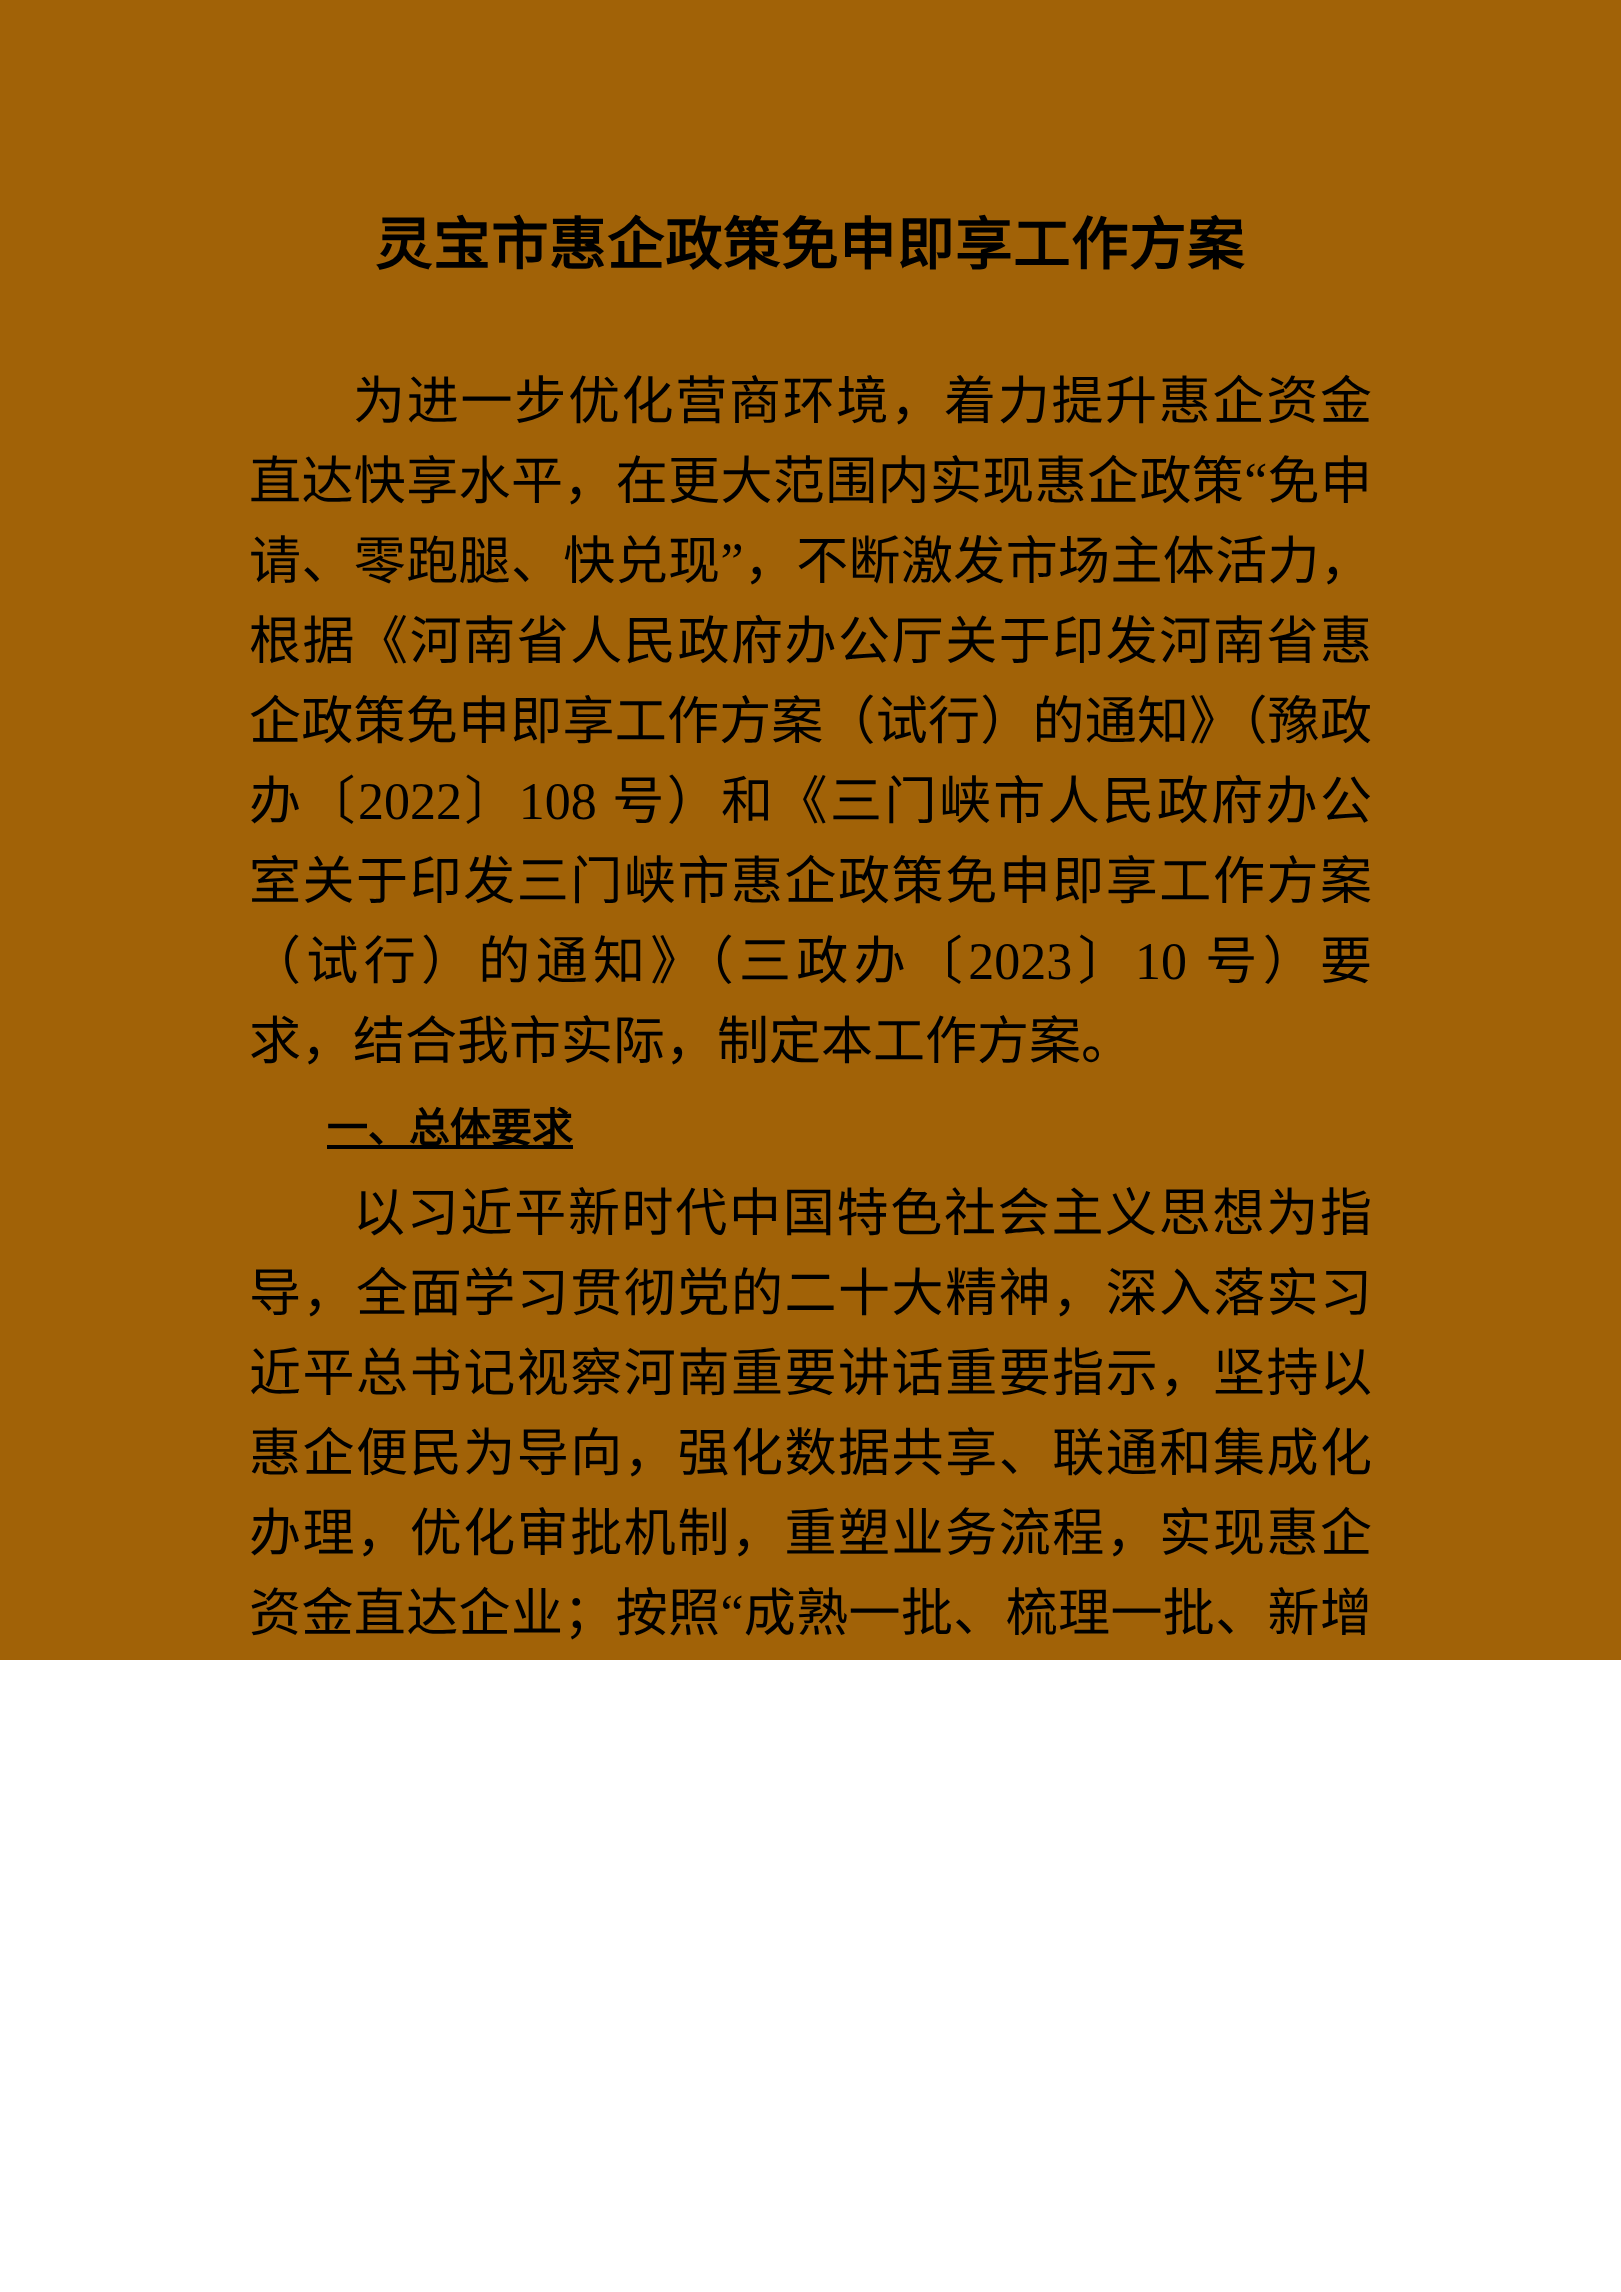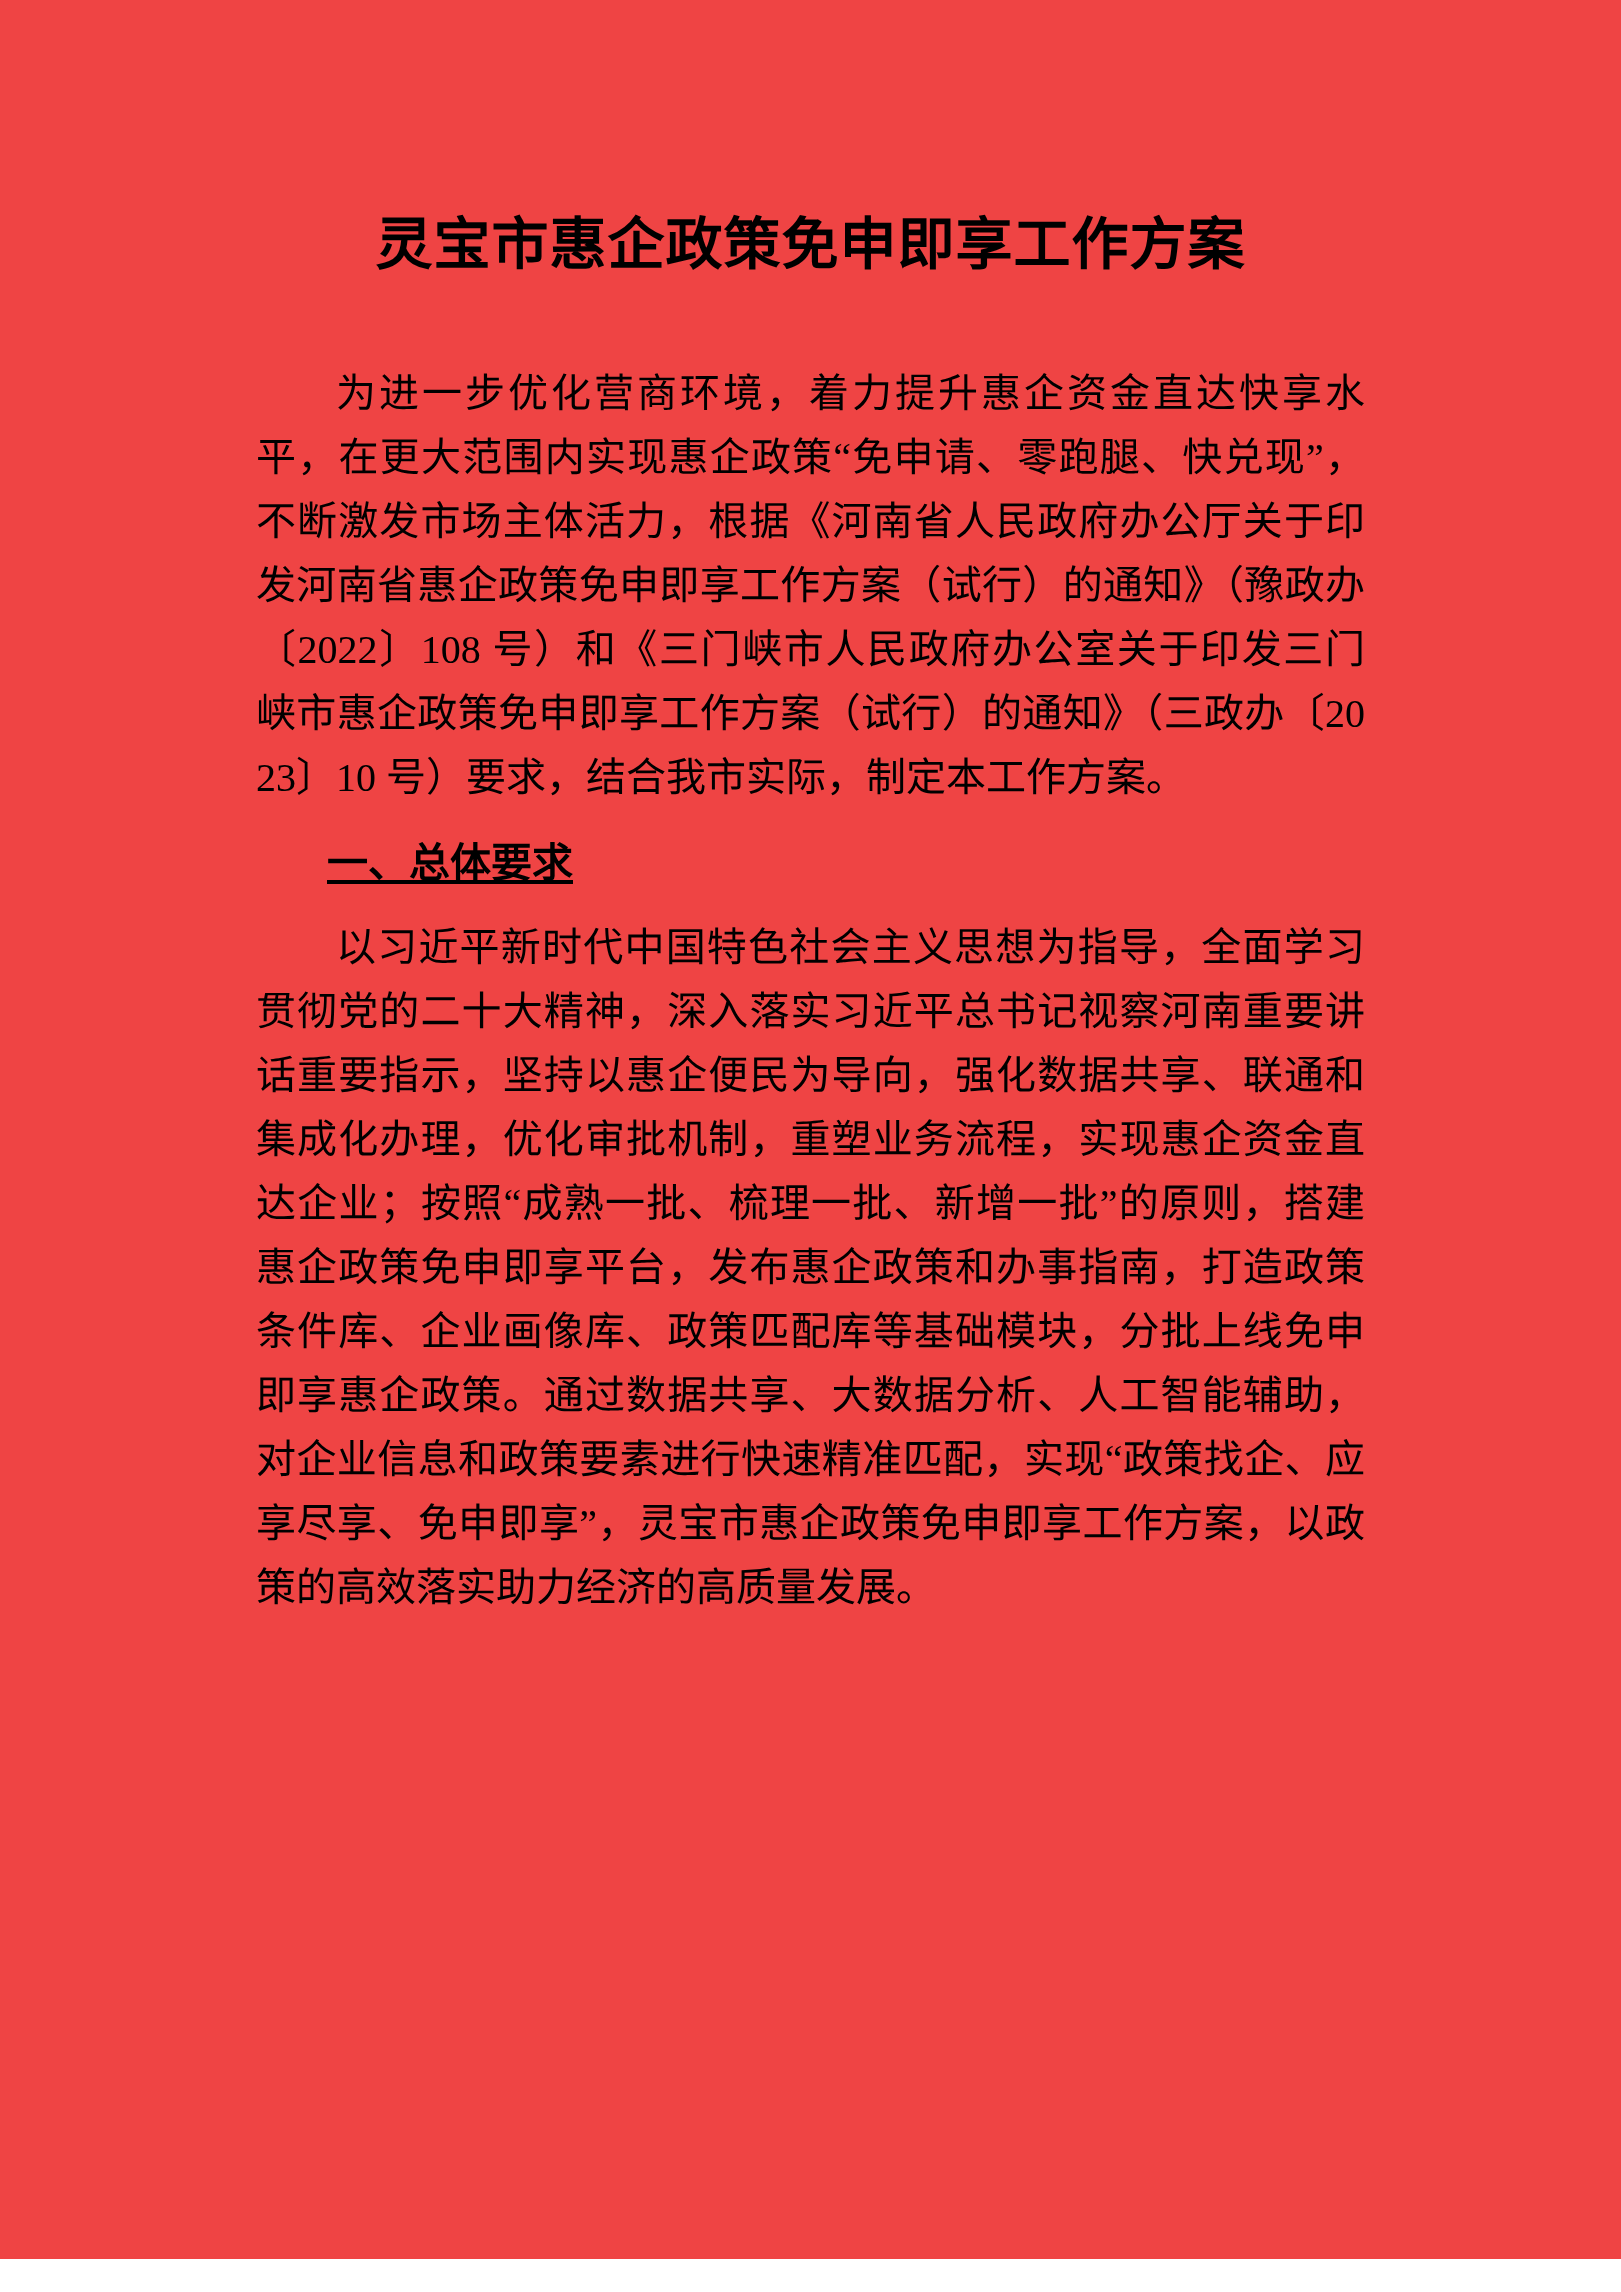--- a/index.html
+++ b/index.html
@@ -3,46 +3,46 @@
 <meta charset="utf-8">
 <style>
   html, body {
     margin: 0;
     padding: 0;
     background: #ffffff;
   }
   .page {
     position: relative;
     width: 1621px;
-    height: 2259px;
+    height: 1660px;
     margin: 0 auto;
-    background: #ef4444;
+    background: #a16207;
     color: #000000;
     box-sizing: border-box;
     padding: 204px 245px 0 245px;
     overflow: hidden;
   }
   .doc-title {
     margin: 0;
     text-align: center;
     font-family: "Liberation Serif", serif;
     font-weight: 700;
     font-size: 57px;
     line-height: 82px;
     letter-spacing: 1px;
     color: #000000;
   }
   .doc-title .title-line {
     display: block;
   }
   .body-para {
-    margin: 11px;
+    margin: 4px;
     font-family: "Liberation Serif", serif;
-    font-size: 40px;
-    line-height: 64px;
+    font-size: 52px;
+    line-height: 80px;
     text-align: justify;
     text-indent: 2em;
     color: #000000;
     word-break: break-all;
     overflow-wrap: break-word;
   }
   .para-intro {
     margin-top: 76px;
   }
   .section-heading {

